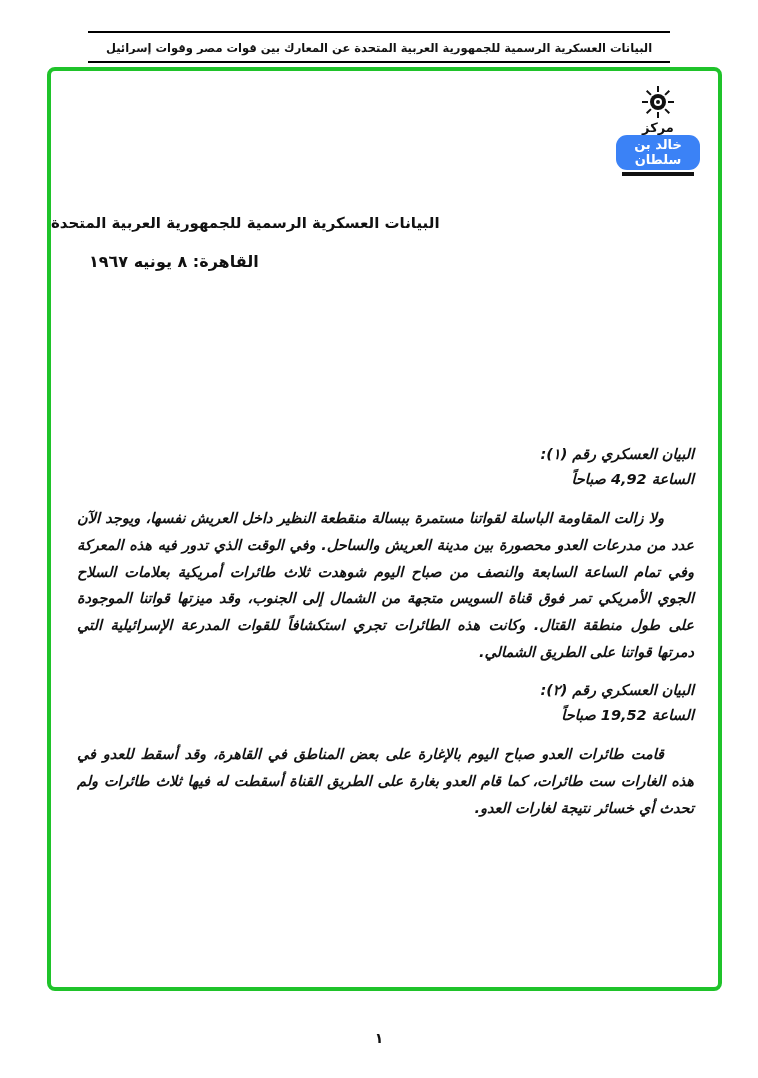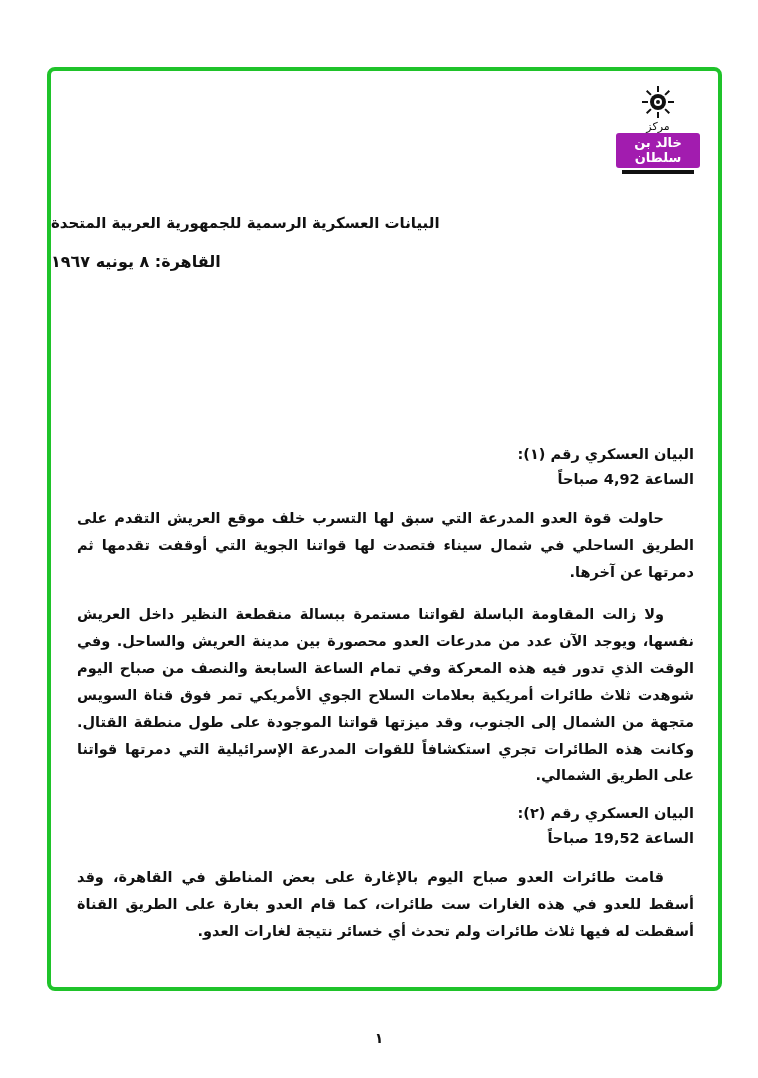--- a/index.html
+++ b/index.html
@@ -48,33 +48,33 @@
     position: absolute;
     top: 14px;
     right: 18px;
     width: 84px;
     text-align: center;
     direction: rtl;
   }
   .logo .seal { display: block; margin: 0 auto 1px auto; }
   .logo .logo-top {
     display: block;
-    font-size: 11px;
-    font-weight: normal;
+    font-size: 13px;
+    font-weight: bold;
     color: #111;
   }
   .logo .logo-main {
     display: inline-block;
     font-size: 13px;
     font-weight: bold;
     color: #0b0b0b;
-    background: #a21caf;
+    background: #3b82f6;
     color: #fff;
     padding: 2px 4px 3px 4px;
-    border-radius: 3px;
+    border-radius: 11px;
     letter-spacing: -0.5px;
   }
   .logo .logo-bar {
     display: block;
     height: 4px;
     background: #111;
     margin: 2px 6px 0 6px;
   }
   
   .title-block {
@@ -88,20 +88,21 @@
   .title-line {
     font-size: 15px;
     font-weight: bold;
     margin-bottom: 20px;
   }
   .date-block { margin-top: 18px; }
   .date-line {
     font-size: 16px;
     font-weight: bold;
     margin-bottom: 17px;
+    margin-left: 38px;
   }
   
   .doc-body {
     position: absolute;
     top: 375px;
     right: 24px;
     left: 26px;
     direction: rtl;
     text-align: right;
   }
@@ -116,39 +117,42 @@
     margin-bottom: 18px;
   }
   .paragraph {
     font-size: 14.5px;
     font-weight: bold;
     line-height: 1.85;
     text-align: justify;
     text-indent: 30px;
     margin-bottom: 16px;
   }
-  .section { margin-bottom: 6px; }
+  .section { margin-bottom: 6px; font-style: italic; }
   
   .footer {
     position: absolute;
     left: 0;
     top: 1028px;
     width: 100%;
     text-align: center;
   }
   .footer span {
     font-size: 14px;
     font-weight: bold;
   }
 </style>
 </head>
 <body>
 
 <div class="page">
 
+  <div class="header-strip">
+    <span>البيانات العسكرية الرسمية للجمهورية العربية المتحدة عن المعارك بين قوات مصر وقوات إسرائيل</span>
+  </div>
 
   <div class="green-box">
 
     <div class="logo">
       <svg class="seal" width="34" height="34" viewBox="0 0 34 34" aria-hidden="true">
         <g fill="#111111">
           <circle cx="17" cy="17" r="8"></circle>
           <g stroke="#111111" stroke-width="2">
             <line x1="17" y1="1" x2="17" y2="7"></line>
             <line x1="17" y1="27" x2="17" y2="33"></line>
@@ -173,21 +177,20 @@
       <div class="date-block">
         <div class="date-line">القاهرة: ٨ يونيه ١٩٦٧</div>
       </div>
     </div>
 
     <div class="doc-body" lang="ar" dir="rtl">
 
       <div class="section">
         <div class="section-heading">البيان العسكري رقم (١):</div>
         <div class="section-time">الساعة 4,92 صباحاً</div>
-        <p class="paragraph">حاولت قوة العدو المدرعة التي سبق لها التسرب خلف موقع العريش التقدم على الطريق الساحلي في شمال سيناء فتصدت لها قواتنا الجوية التي أوقفت تقدمها ثم دمرتها عن آخرها.</p>
         <p class="paragraph">ولا زالت المقاومة الباسلة لقواتنا مستمرة ببسالة منقطعة النظير داخل العريش نفسها، ويوجد الآن عدد من مدرعات العدو محصورة بين مدينة العريش والساحل. وفي الوقت الذي تدور فيه هذه المعركة وفي تمام الساعة السابعة والنصف من صباح اليوم شوهدت ثلاث طائرات أمريكية بعلامات السلاح الجوي الأمريكي تمر فوق قناة السويس متجهة من الشمال إلى الجنوب، وقد ميزتها قواتنا الموجودة على طول منطقة القتال. وكانت هذه الطائرات تجري استكشافاً للقوات المدرعة الإسرائيلية التي دمرتها قواتنا على الطريق الشمالي.</p>
       </div>
 
       <div class="section">
         <div class="section-heading">البيان العسكري رقم (٢):</div>
         <div class="section-time">الساعة 19,52 صباحاً</div>
         <p class="paragraph">قامت طائرات العدو صباح اليوم بالإغارة على بعض المناطق في القاهرة، وقد أسقط للعدو في هذه الغارات ست طائرات، كما قام العدو بغارة على الطريق القناة أسقطت له فيها ثلاث طائرات ولم تحدث أي خسائر نتيجة لغارات العدو.</p>
       </div>
 
     </div>

